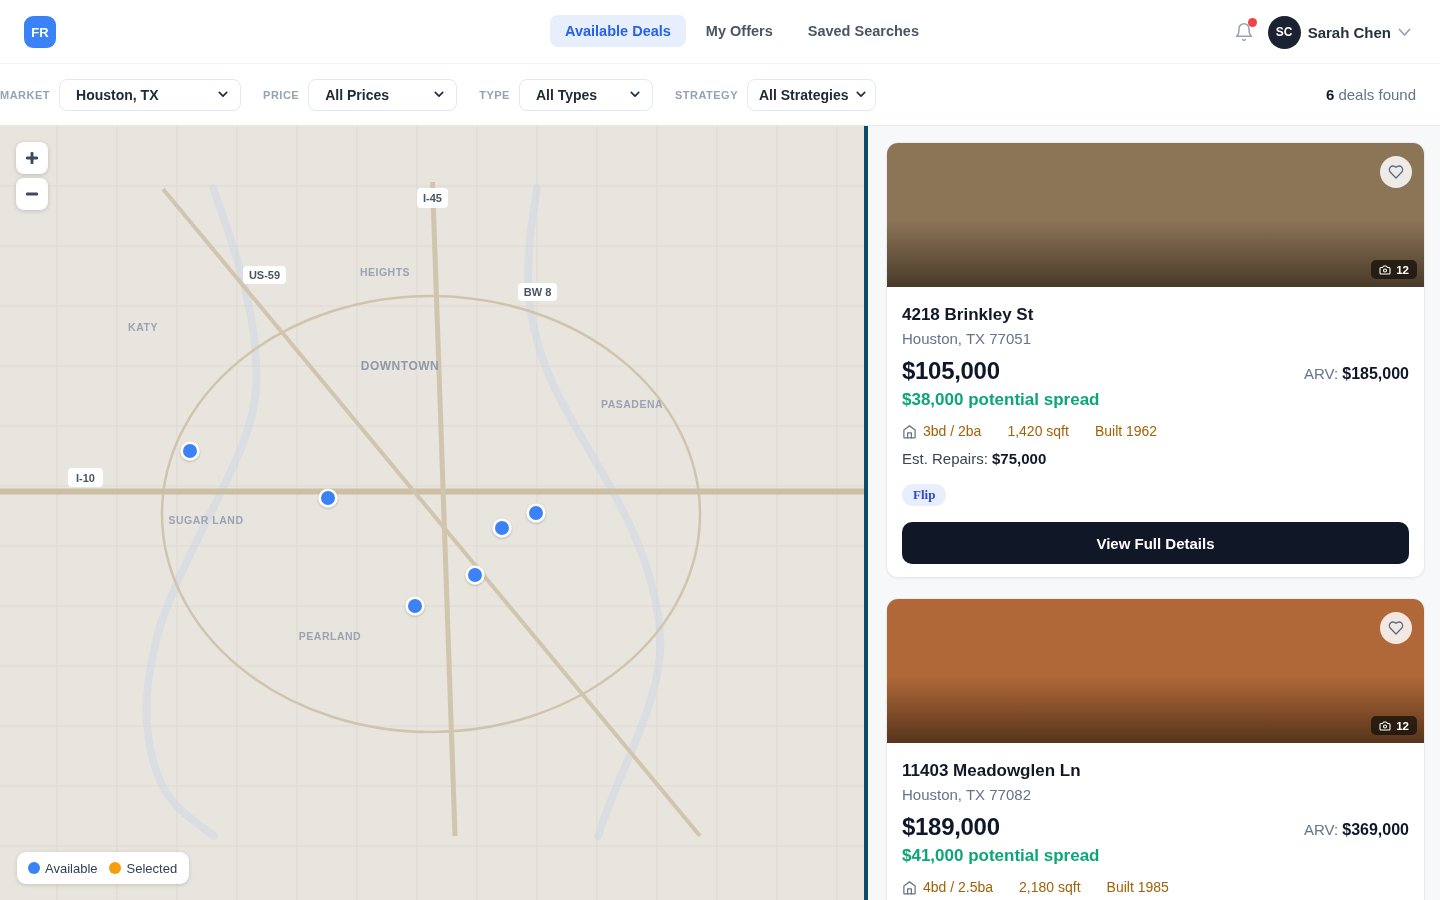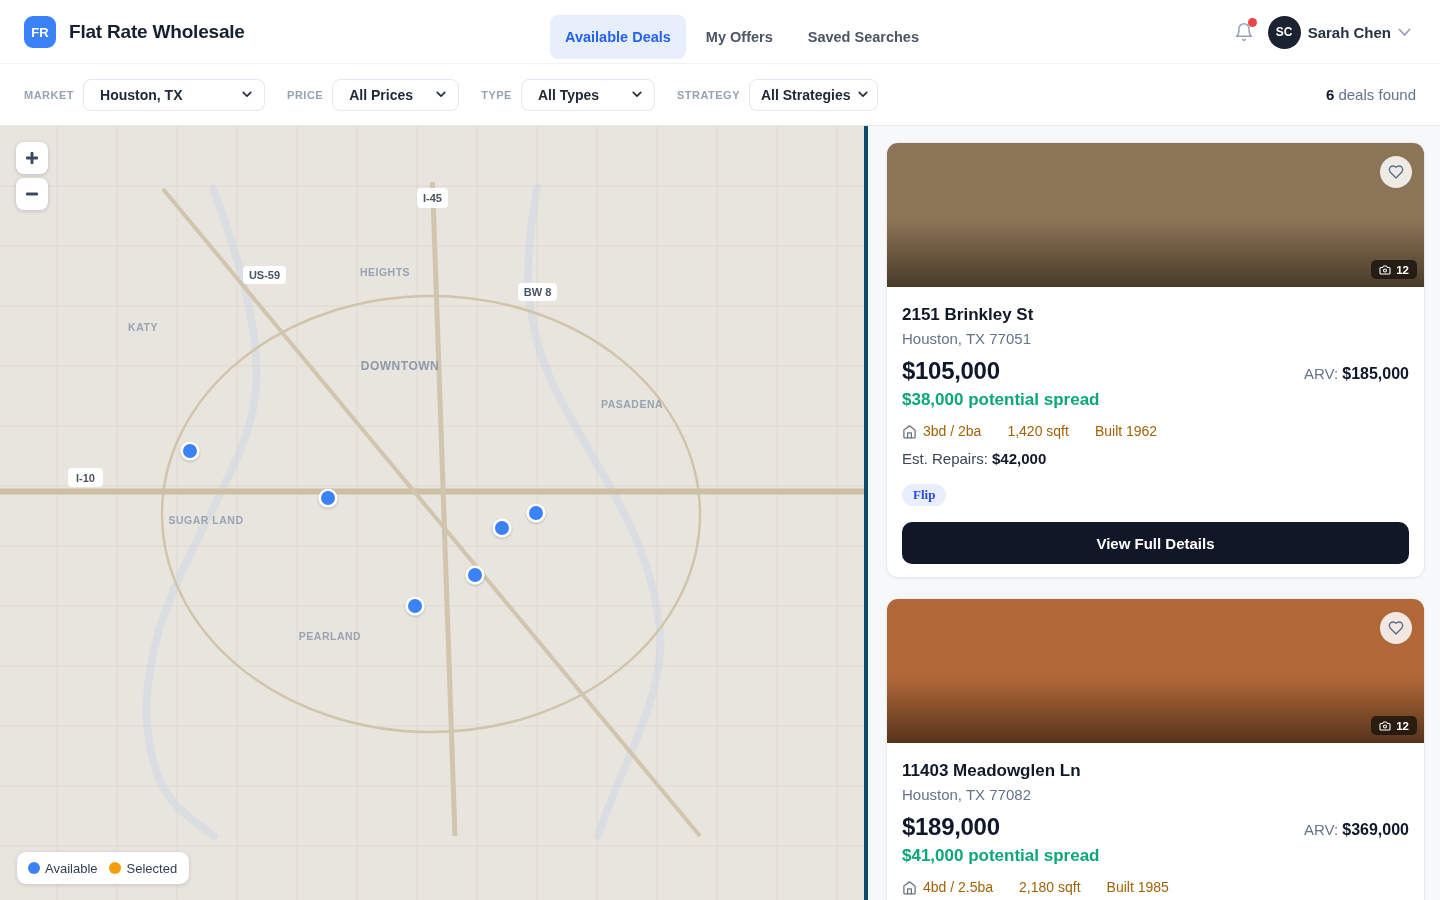--- a/index.html
+++ b/index.html
@@ -2,32 +2,32 @@
 <html><head>
 <meta charset="utf-8">
 <style>
 * { margin:0; padding:0; box-sizing:border-box; }
 html,body { width:1440px; height:900px; overflow:hidden; font-family:"Liberation Sans",sans-serif; background:#fff; }
 
 .header { position:absolute; top:0; left:0; width:1440px; height:64px; background:#fff; border-bottom:1px solid #f1f3f6; }
 .logo { position:absolute; left:24px; top:16px; width:32px; height:32px; background:#3b82f6; border-radius:9px; color:#fff; font-size:13px; font-weight:bold; display:flex; align-items:center; justify-content:center; }
 .brand { position:absolute; left:69px; top:0; height:64px; display:flex; align-items:center; font-size:19px; font-weight:bold; color:#16202e; letter-spacing:-0.2px; }
 .nav { position:absolute; left:550px; top:15px; display:flex; gap:5px; }
-.nav a { height:44px; display:flex; align-items:center; padding:0 15px; border-radius:8px; font-size:14.5px; font-weight:600; color:#4b5563; text-decoration:none; }
+.nav a { height:32px; display:flex; align-items:center; padding:0 15px; border-radius:8px; font-size:14.5px; font-weight:600; color:#4b5563; text-decoration:none; }
 .nav a.active { background:#e7eefc; color:#2563eb; }
 .hright { position:absolute; right:29px; top:0; height:64px; display:flex; align-items:center; }
 .bell { position:relative; width:20px; height:22px; margin-right:14px; }
 .bell .dot { position:absolute; top:-3px; right:-3px; width:9px; height:9px; background:#ef4444; border-radius:50%; }
 .avatar { width:33px; height:33px; border-radius:50%; background:#1b2332; color:#fff; font-size:12px; font-weight:bold; display:flex; align-items:center; justify-content:center; margin-right:7px; }
 .uname { font-size:15px; font-weight:600; color:#28313f; margin-right:7px; }
 
-.filters { position:absolute; top:64px; left:0; width:1440px; height:62px; background:#fff; border-bottom:1px solid #e6e9ee; display:flex; align-items:center; padding-left:24px; }
+.filters { position:absolute; top:64px; left:0; width:1440px; height:62px; background:#fff; border-bottom:1px solid #e6e9ee; display:flex; align-items:center; }
 .flabel { font-size:11px; font-weight:bold; color:#97a2b3; letter-spacing:0.5px; margin-right:9px; }
 .sel { white-space:nowrap; height:32px; border:1px solid #e2e8f0; border-radius:8px; background:#fff; display:flex; align-items:center; justify-content:space-between; padding:0 12px 0 16px; font-size:14px; font-weight:600; color:#202a38; margin-right:22px; }
-.s1 { width:182px; } .s2 { width:127px; } .s3 { width:134px; } .s4 { width:129px; margin-right:0; padding:0 9px 0 11px; }
+.s1 { width:182px; } .s2 { width:149px; } .s3 { width:134px; } .s4 { width:129px; margin-right:0; padding:0 9px 0 11px; }
 .count { margin-left:auto; margin-right:24px; font-size:15px; color:#64748b; }
 .count b { color:#0f172a; }
 
 .map { position:absolute; top:126px; left:0; width:864px; height:774px; background:#e8e4de; }
 .zbtn { position:absolute; left:16px; width:32px; height:32px; background:#fff; border-radius:8px; box-shadow:0 1px 4px rgba(15,23,42,.18); display:flex; align-items:center; justify-content:center; }
 .legend { position:absolute; left:17px; bottom:16px; height:32px; background:#fff; border-radius:9px; box-shadow:0 1px 4px rgba(15,23,42,.15); display:flex; align-items:center; padding:0 12px 0 11px; font-size:13px; color:#334155; }
 .ldot { width:12px; height:12px; border-radius:50%; margin-right:5px; flex:none; }
 
 .panel { position:absolute; top:126px; left:864px; width:576px; height:774px; background:#f7f8fa; border-left:4px solid #0c4a6e; padding:16px 18px 0 18px; overflow:hidden; }
 .card { width:539px; background:#fff; border:1px solid #e9ebf0; border-radius:12px; box-shadow:0 1px 2px rgba(15,23,42,.05); margin-bottom:20px; overflow:hidden; }
@@ -129,36 +129,36 @@
           <svg width="16" height="16" viewBox="0 0 24 24" fill="none" stroke="#5b6b85" stroke-width="2" stroke-linecap="round" stroke-linejoin="round">
             <path d="M19 14c1.49-1.46 3-3.21 3-5.5A5.5 5.5 0 0 0 16.5 3c-1.76 0-3 .5-4.5 2-1.5-1.5-2.74-2-4.5-2A5.5 5.5 0 0 0 2 8.5c0 2.29 1.51 4.04 3 5.5l7 7Z"></path>
           </svg>
         </div>
       <div class="pcount"><svg width="12" height="12" viewBox="0 0 24 24" fill="none" stroke="#fff" stroke-width="2.2" stroke-linecap="round" stroke-linejoin="round">
             <path d="M14.5 4h-5L7 7H4a2 2 0 0 0-2 2v9a2 2 0 0 0 2 2h16a2 2 0 0 0 2-2V9a2 2 0 0 0-2-2h-3l-2.5-3z"></path>
             <circle cx="12" cy="13" r="3"></circle>
           </svg>12</div>
     </div>
     <div class="cbody">
-      <div class="ctitle">2151 Brinkley St</div>
+      <div class="ctitle">4218 Brinkley St</div>
       <div class="caddr">Houston, TX 77051</div>
       <div class="prow">
           <span class="price">$105,000</span>
           <span class="arv">ARV: <b>$185,000</b></span>
         </div>
       <div class="spread">$38,000 potential spread</div>
       <div class="drow">
         <span class="hico"><svg width="15" height="15" viewBox="0 0 24 24" fill="none" stroke="#68737f" stroke-width="2" stroke-linecap="round" stroke-linejoin="round">
               <path d="M3 9.5 12 3l9 6.5V21a1 1 0 0 1-1 1H4a1 1 0 0 1-1-1Z"></path>
               <path d="M9 22v-8h6v8"></path>
             </svg>3bd / 2ba</span>
         <span>1,420 sqft</span>
         <span>Built 1962</span>
       </div>
-      <div class="est">Est. Repairs: <b>$42,000</b></div>
+      <div class="est">Est. Repairs: <b>$75,000</b></div>
       <div><span class="tag">Flip</span></div>
       <div class="vbtn">View Full Details</div>
     </div>
   </div>
   <div class="card">
     <div class="photo ph2">
       <div class="heart">
           <svg width="16" height="16" viewBox="0 0 24 24" fill="none" stroke="#5b6b85" stroke-width="2" stroke-linecap="round" stroke-linejoin="round">
             <path d="M19 14c1.49-1.46 3-3.21 3-5.5A5.5 5.5 0 0 0 16.5 3c-1.76 0-3 .5-4.5 2-1.5-1.5-2.74-2-4.5-2A5.5 5.5 0 0 0 2 8.5c0 2.29 1.51 4.04 3 5.5l7 7Z"></path>
           </svg>
@@ -216,21 +216,20 @@
   <div class="sel s4">
       <span>All Strategies</span>
       <svg width="10" height="7" viewBox="0 0 12 8" fill="none" stroke="#1f2937" stroke-width="1.9" stroke-linecap="round" stroke-linejoin="round">
         <path d="M1.5 1.5 6 6l4.5-4.5"></path>
       </svg>
     </div>
   <span class="count"><b>6</b> deals found</span>
 </div>
 <div class="header">
   <div class="logo">FR</div>
-  <div class="brand">Flat Rate Wholesale</div>
   <div class="nav">
     <a class="active">Available Deals</a>
     <a>My Offers</a>
     <a>Saved Searches</a>
   </div>
   <div class="hright">
     <div class="bell">
       <svg width="20" height="22" viewBox="0 0 24 24" fill="none" stroke="#94a3b8" stroke-width="1.8" stroke-linecap="round" stroke-linejoin="round">
           <path d="M6 8a6 6 0 0 1 12 0c0 7 3 9 3 9H3s3-2 3-9"></path>
           <path d="M10.3 21a1.94 1.94 0 0 0 3.4 0"></path>

